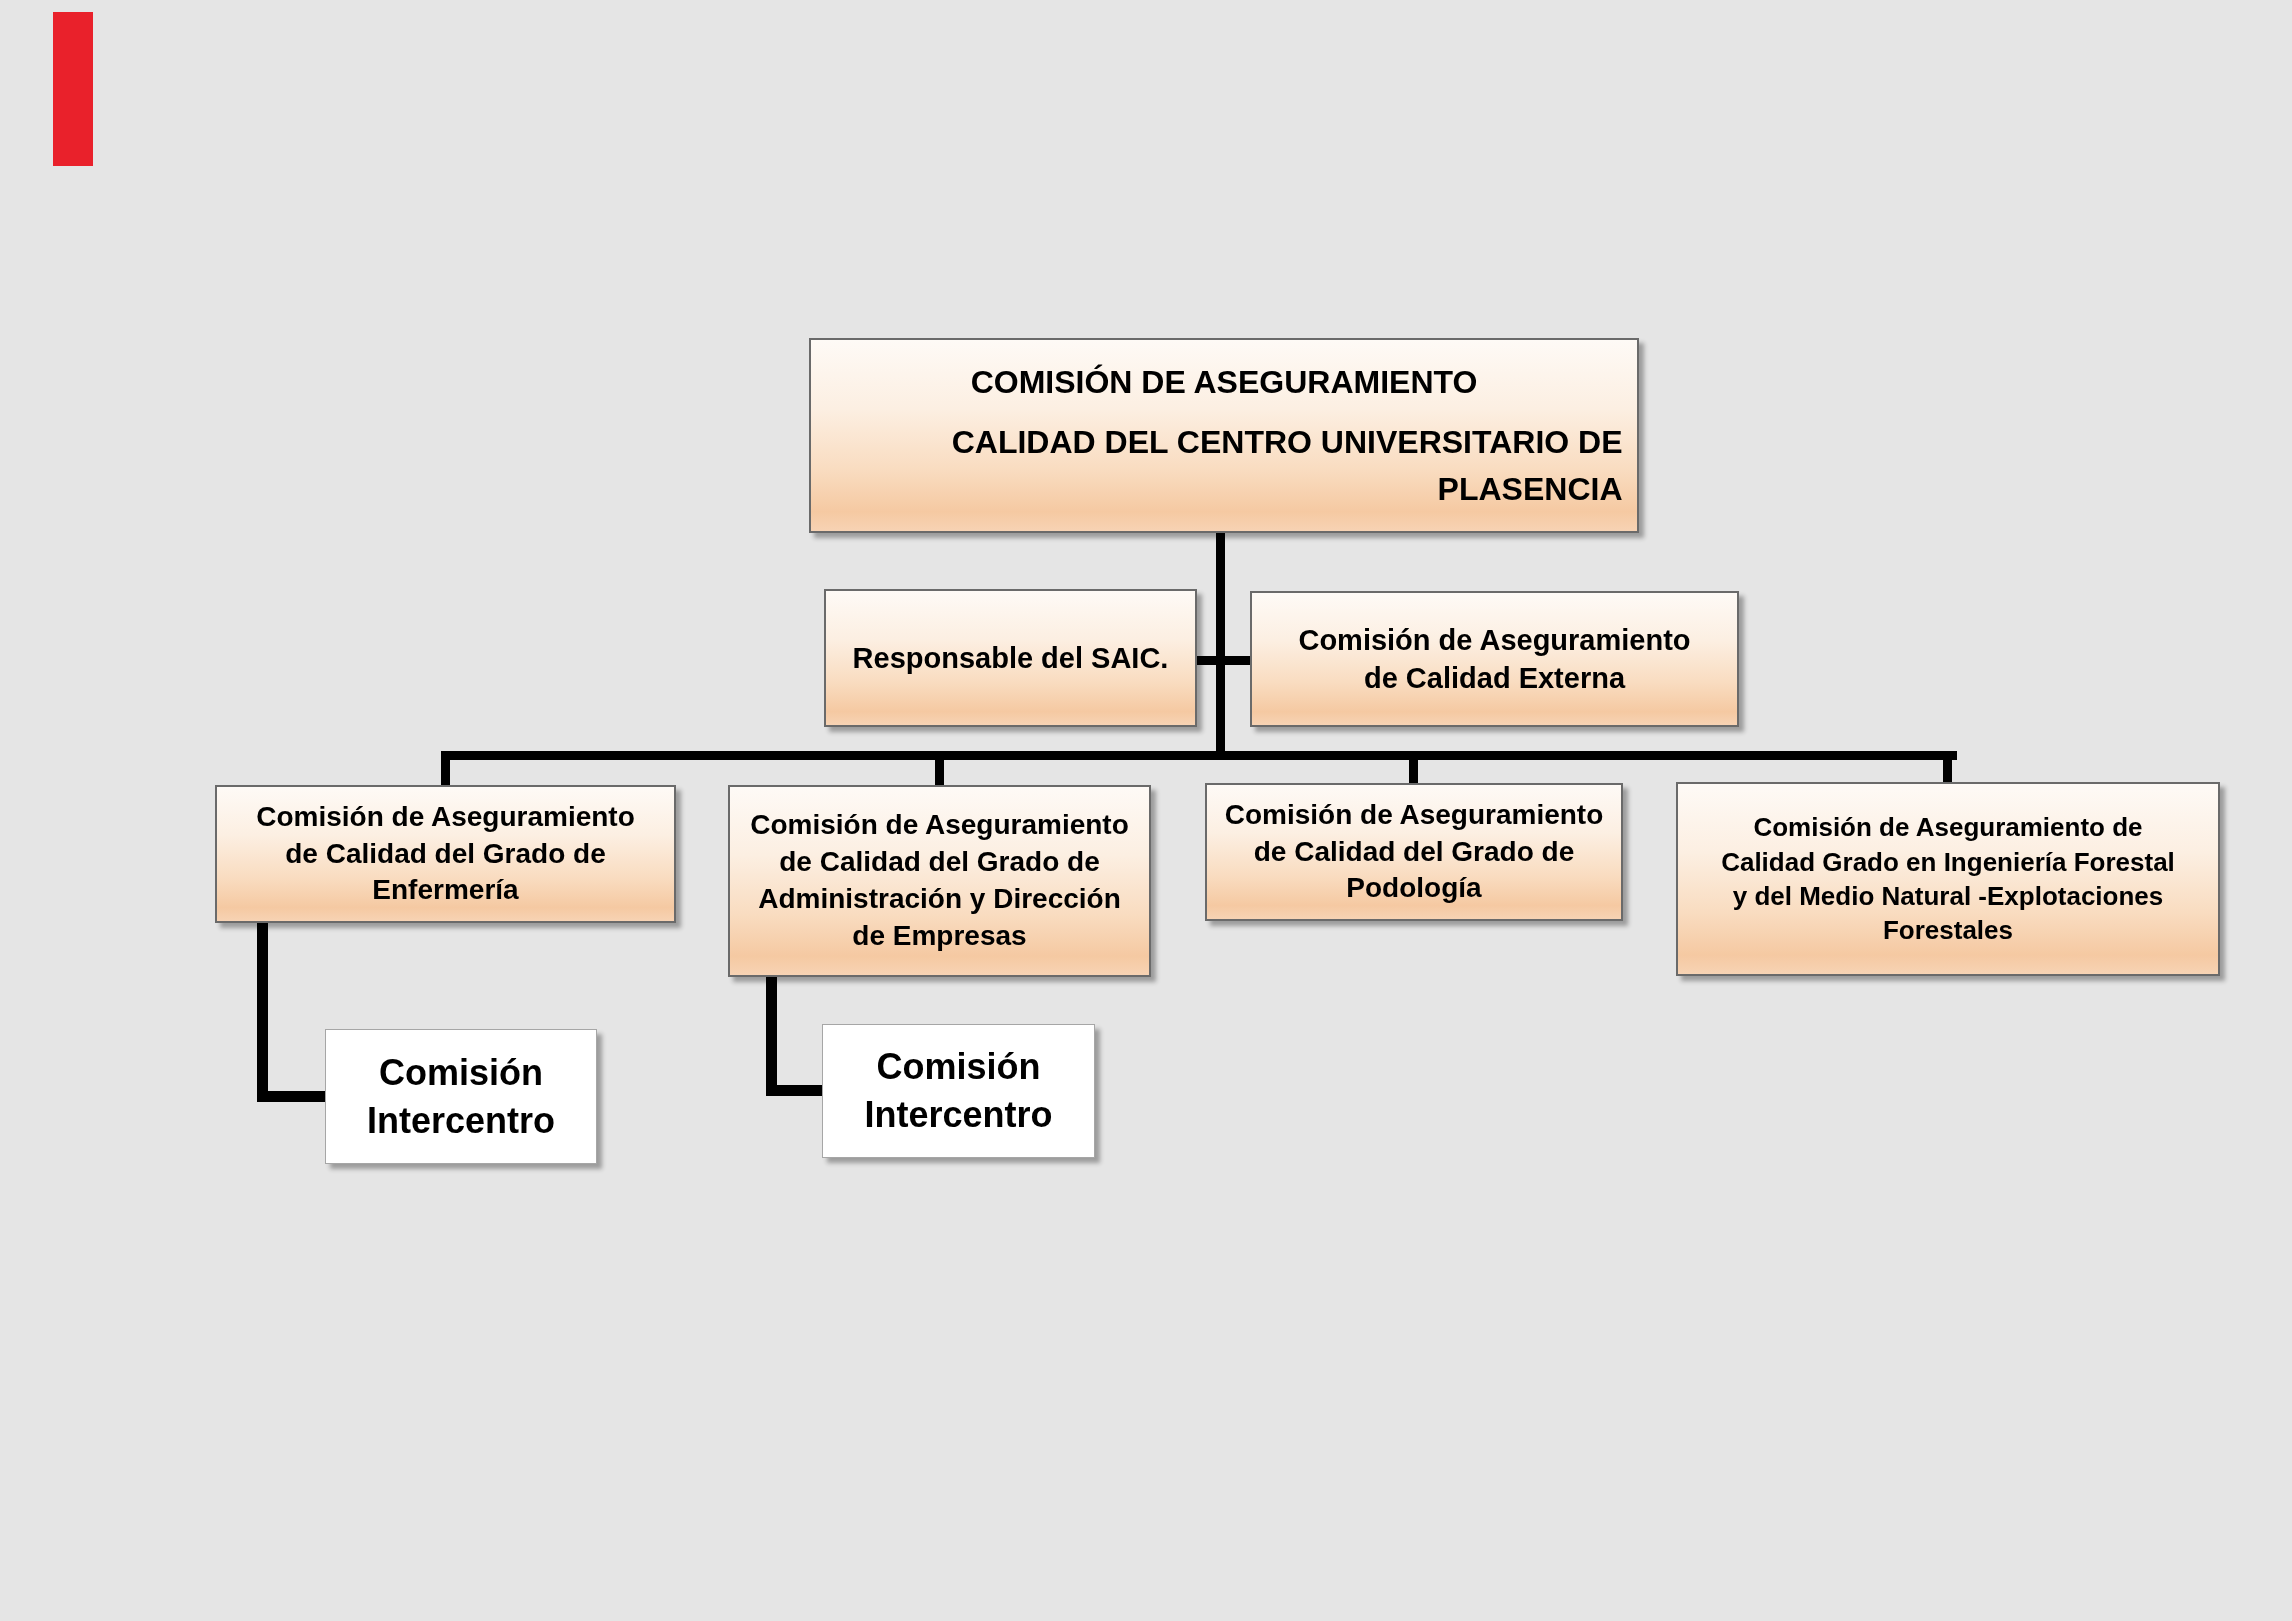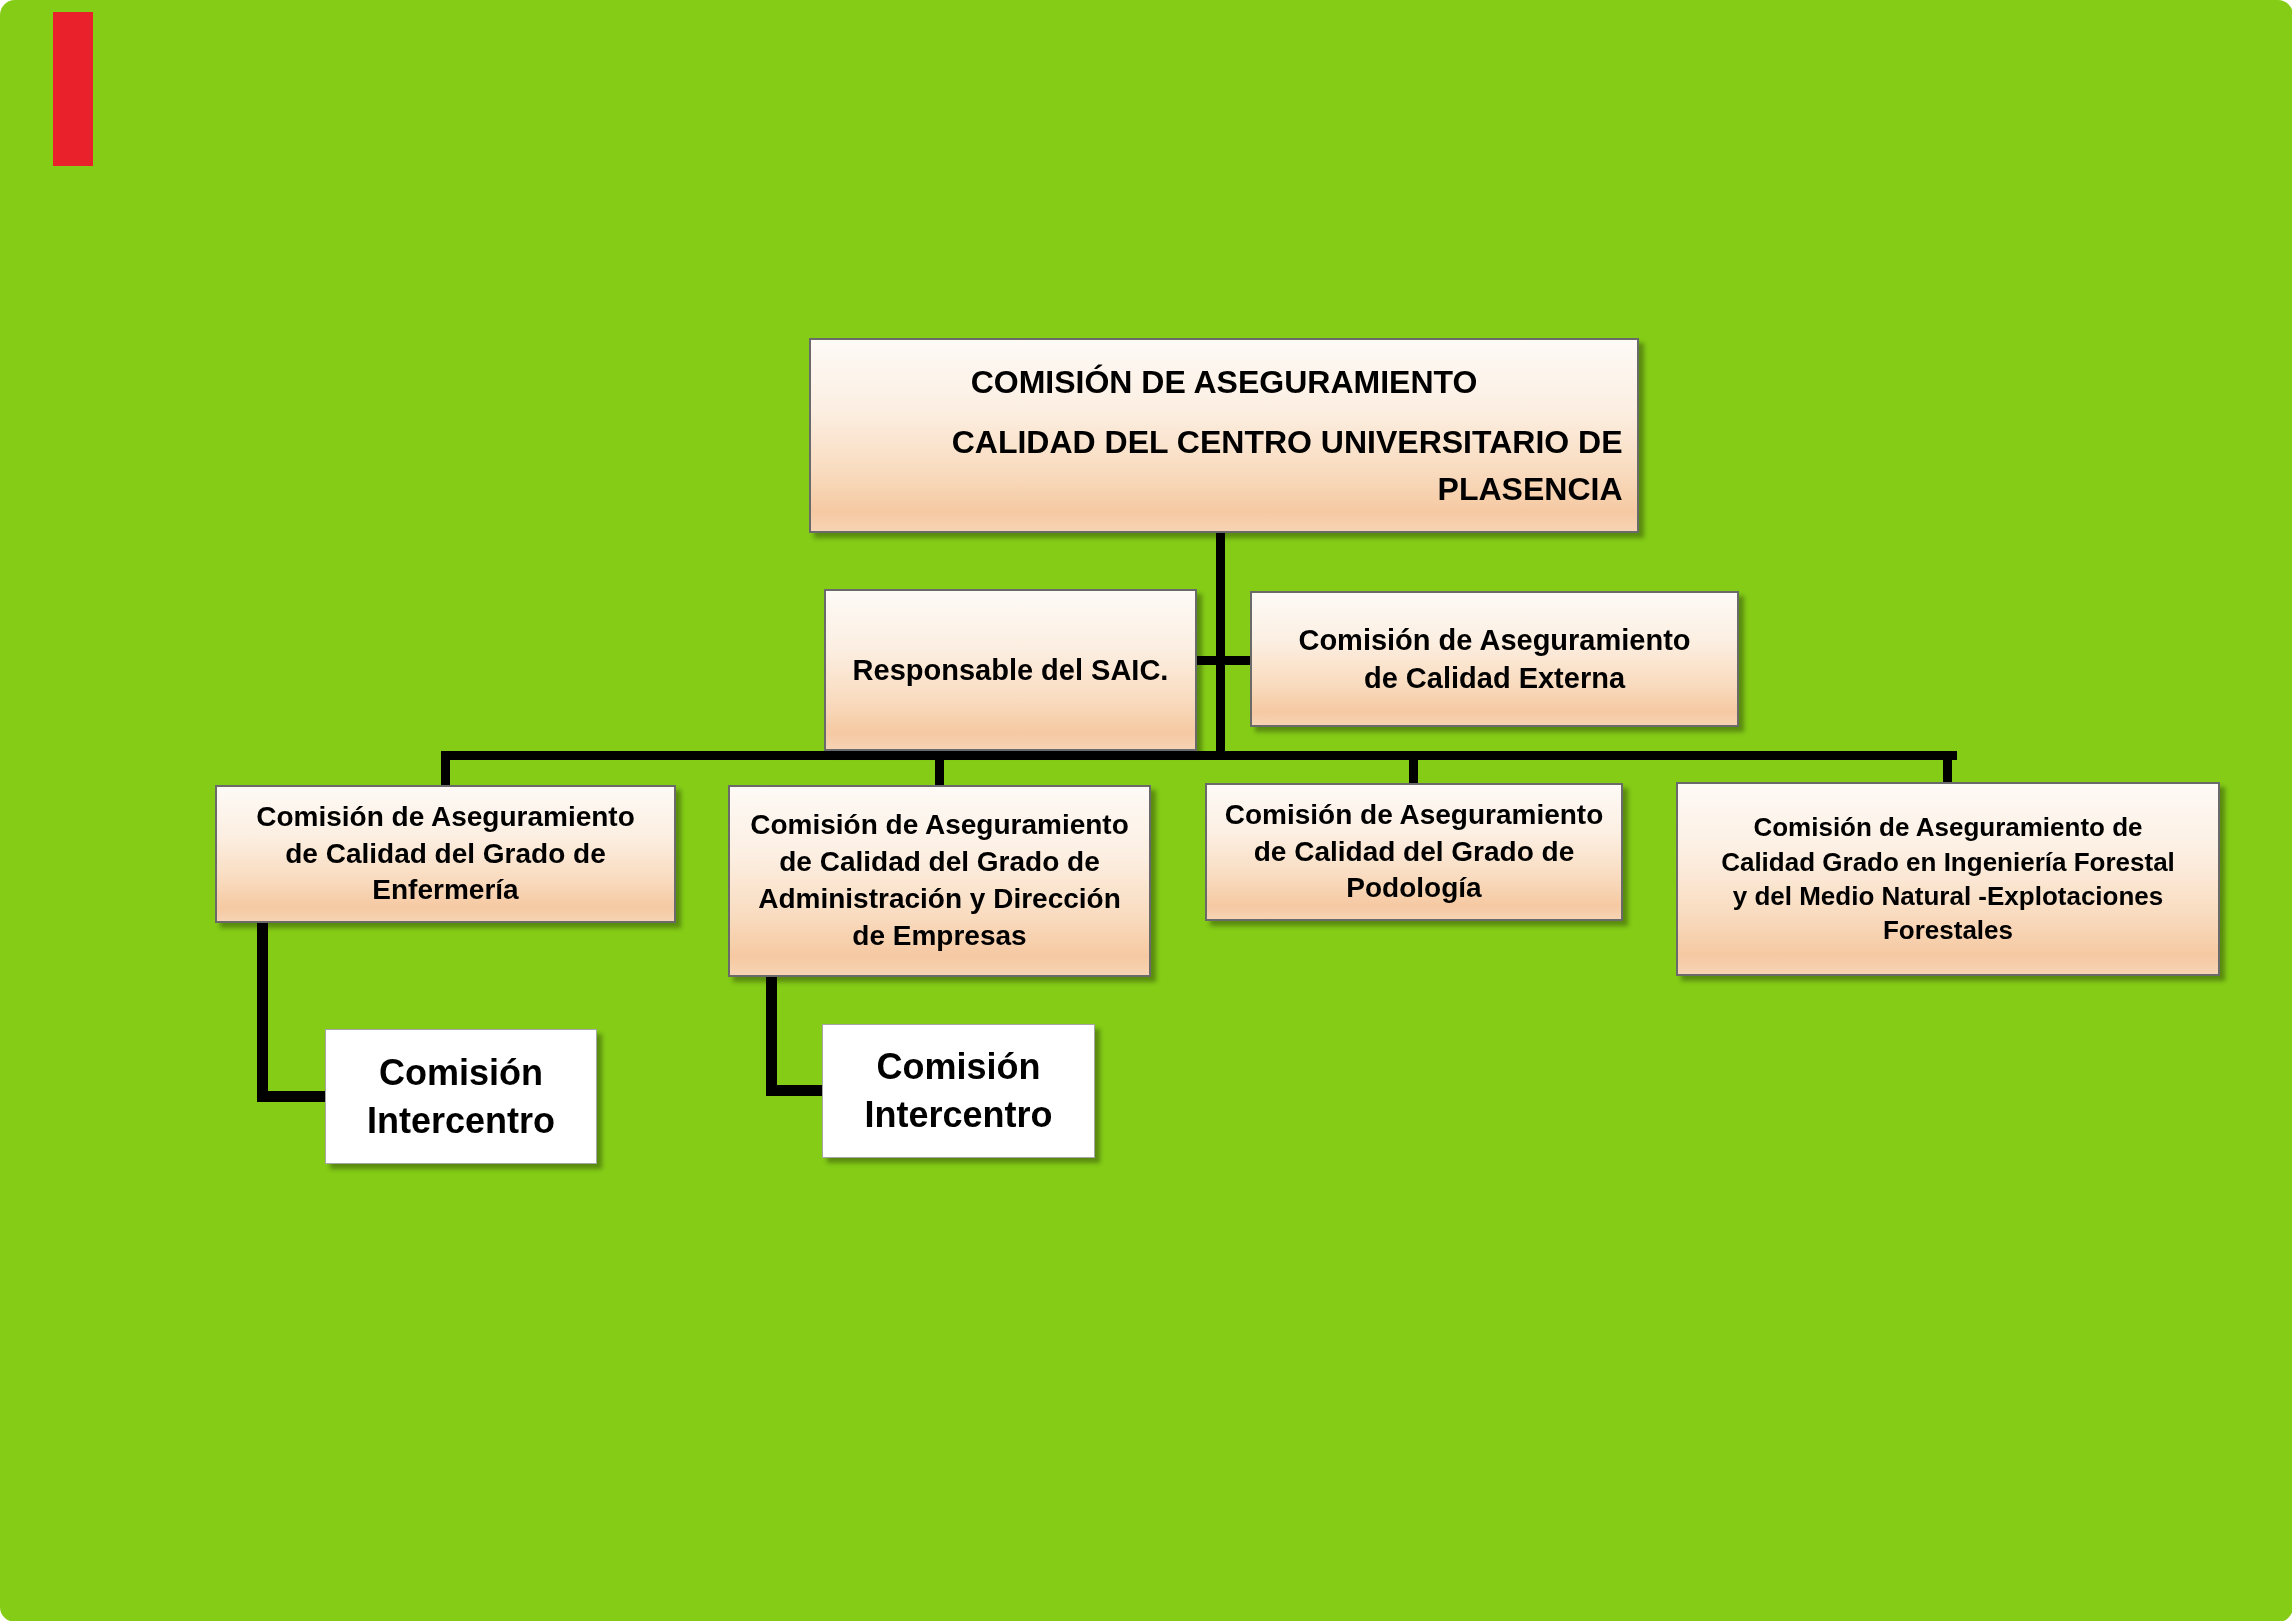--- a/index.html
+++ b/index.html
@@ -4,26 +4,25 @@
 <style>
   html, body {
     margin: 0;
     padding: 0;
     background: #ffffff;
   }
   #canvas {
     position: relative;
     width: 2293px;
     height: 1622px;
-    background: #84cc16;
+    background: #e5e5e5;
     overflow: hidden;
     font-family: "Liberation Sans", "DejaVu Sans", sans-serif;
     font-weight: bold;
     color: #000000;
-    border-radius: 15px;
   }
   .red-marker {
     position: absolute;
     left: 53px;
     top: 11.6px;
     width: 40px;
     height: 154px;
     background: #e9212b;
   }
   .connector {
@@ -51,21 +50,21 @@
     white-space: pre-line;
     line-height: 1.32;
     width: 100%;
   }
   
   #node-root { left: 809px; top: 338px; width: 830px; height: 195px; flex-direction: column; }
   #node-root .para { line-height: 1.45; font-size: 32px; }
   #node-root .para1 { margin-bottom: 14.3px; }
   #node-root .para2 { max-width: 797px; text-align: right; }
   
-  #node-responsable { left: 824px; top: 589px; width: 373px; height: 162px; }
+  #node-responsable { left: 824px; top: 589px; width: 373px; height: 138px; }
   #node-responsable .label { font-size: 29px; }
   #node-externa { left: 1250px; top: 591px; width: 489px; height: 136px; }
   #node-externa .label { font-size: 29px; }
   
   #node-enfermeria { left: 215px; top: 785px; width: 461px; height: 138px; }
   #node-enfermeria .label { font-size: 28px; }
   #node-ade { left: 728px; top: 785px; width: 423px; height: 192px; }
   #node-ade .label { font-size: 28px; }
   #node-podologia { left: 1205px; top: 783px; width: 418px; height: 138px; }
   #node-podologia .label { font-size: 28px; }

